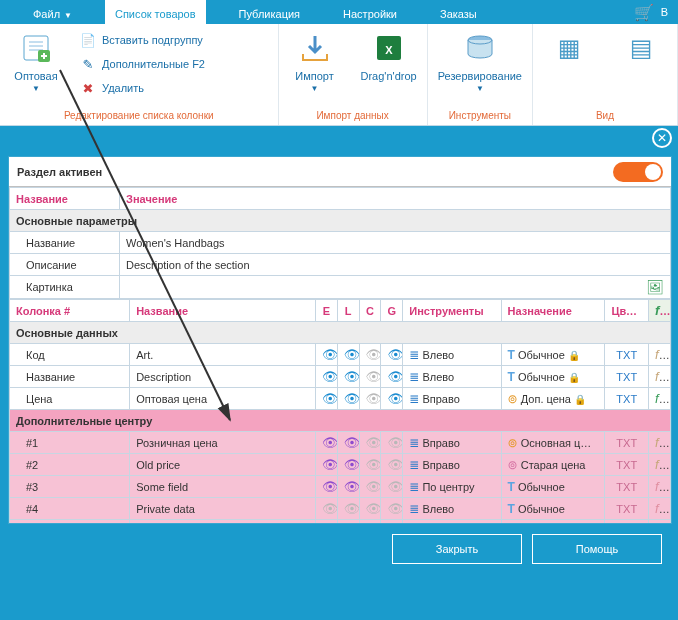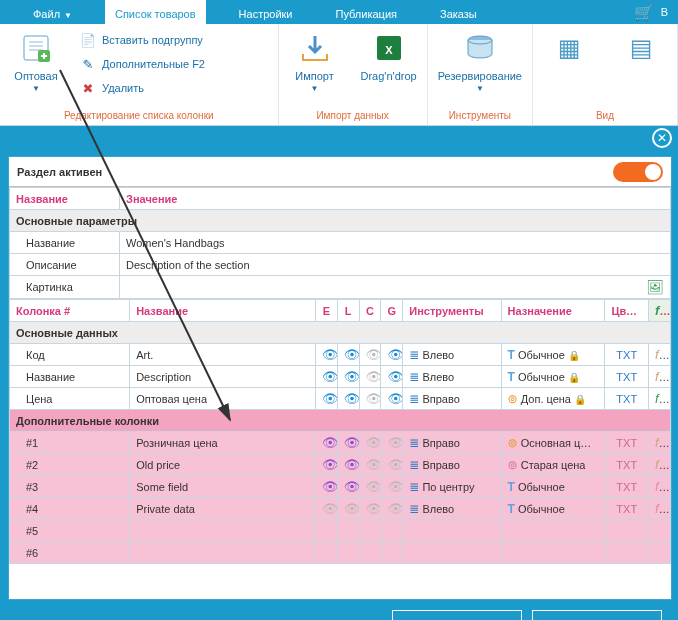--- a/index.html
+++ b/index.html
@@ -19,21 +19,21 @@
   .bigbtn .icn { width: 36px; height: 36px; margin-bottom: 4px; display: flex; align-items: center; justify-content: center; font-size: 24px; }
   .bigbtn span.cap { color: #1a6fa8; white-space: nowrap; }
   .bigbtn.sel { background: #f5b0cf; }
   .bigbtn .dd { color: #1a6fa8; font-size: 8px; margin-top: 2px; }
   .smallbtns { display: flex; flex-direction: column; padding: 6px 8px 0; gap: 4px; }
   .sbtn { display: flex; align-items: center; gap: 6px; height: 20px; color: #1a6fa8; cursor: pointer; white-space: nowrap; }
   .sbtn .sicn { width: 16px; height: 16px; display: flex; align-items: center; justify-content: center; font-size: 13px; }
 
   .dialog { position: absolute; top: 130px; left: 2px; right: 0; bottom: 0; background: #1a9bcc; padding: 6px 6px 0; }
   .dialog-close { position: absolute; right: 6px; top: -2px; width: 20px; height: 20px; border: 2px solid #fff; border-radius: 50%; color: #fff; display: flex; align-items: center; justify-content: center; font-size: 12px; cursor: pointer; }
-  .inner { background: #fff; border: 1px solid #3aa6d0; height: 444px; overflow: hidden; margin-top: 20px; }
+  .inner { background: #fff; border: 1px solid #3aa6d0; height: 368px; overflow: hidden; margin-top: 20px; }
 
   .section-active { height: 30px; background: #fff; border-bottom: 1px solid #c0c0c0; display: flex; align-items: center; padding: 0 8px; font-weight: bold; color: #333; }
   .toggle { margin-left: auto; width: 50px; height: 20px; background: #f36b21; border-radius: 10px; position: relative; cursor: pointer; }
   .toggle::after { content: ""; position: absolute; right: 2px; top: 2px; width: 16px; height: 16px; background: #fff; border-radius: 50%; }
 
   table { width: 100%; border-collapse: collapse; table-layout: fixed; }
   th, td { border: 1px solid #c6d6e2; text-align: left; padding: 3px 6px; height: 22px; color: #333; background: #fff; overflow: hidden; white-space: nowrap; text-overflow: ellipsis; }
   th { font-weight: bold; color: #d63a7a; background: #fff; }
   tr.grouprow td { background: #ededed; font-weight: bold; color: #333; }
   tr.pinkgroup td { background: #f4a3c0; font-weight: bold; color: #333; }
@@ -72,24 +72,24 @@
 
 <div class="menubar">
   <div class="menu-item">
       <span>Файл</span>
       <span class="dd">▼</span>
     </div>
   <div class="menu-item active">
       <span>Список товаров</span>
     </div>
   <div class="menu-item">
+      <span>Публикация</span>
+    </div>
+  <div class="menu-item">
       <span>Настройки</span>
-    </div>
-  <div class="menu-item">
-      <span>Публикация</span>
     </div>
   <div class="menu-item">
       <span>Заказы</span>
     </div>
   <div class="cart-area">
     <span style="font-size:16px">🛒</span>
     <span>В</span>
   </div>
 </div>
 
@@ -283,21 +283,21 @@
             <td style="text-align:center"><span class="eye-gray">👁</span></td>
             <td style="text-align:center"><span class="eye-blue">👁</span></td>
             <td><span class="lines-icon">≣</span> Вправо</td>
             <td><span class="coin-icon">⊚</span> Доп. цена <span class="lock">🔒</span></td>
             <td style="text-align:center"><span class="txt-link">TXT</span></td>
             <td style="text-align:center"><span class="fx">fx</span></td>
           </tr>
         </tbody>
       <tbody>
           <tr class="pinkgroup">
-            <td colspan="10">Дополнительные колонки</td>
+            <td colspan="10">Дополнительные центру</td>
           </tr>
       </tbody>
         <tbody id="addcols">
           <tr class="pinkrow">
             <td style="padding-left:16px">#1</td>
             <td>Розничная цена</td>
             <td style="text-align:center"><span class="eye-purple">👁</span></td>
             <td style="text-align:center"><span class="eye-purple">👁</span></td>
             <td style="text-align:center"><span class="eye-gray">👁</span></td>
             <td style="text-align:center"><span class="eye-gray">👁</span></td>

